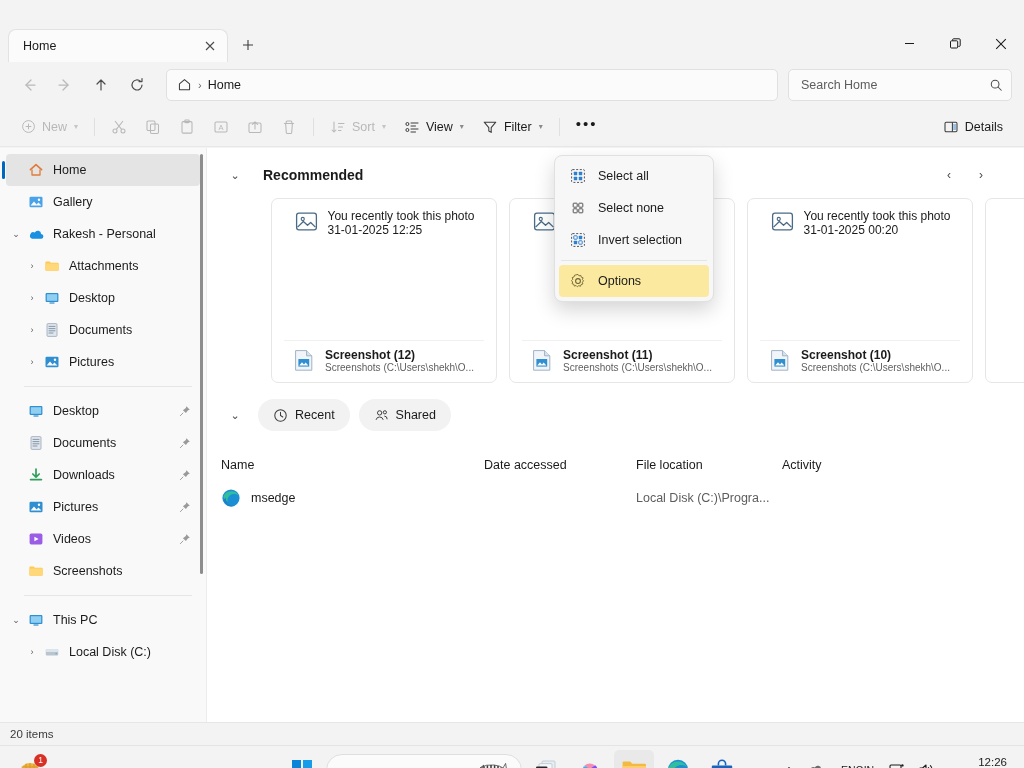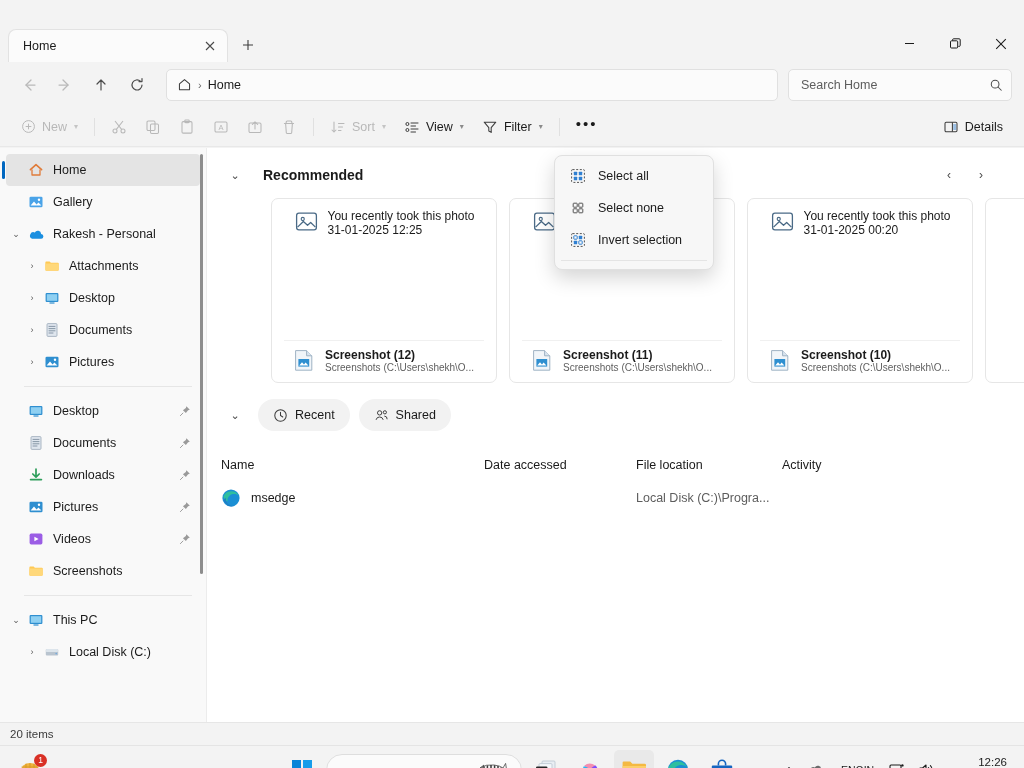--- a/index.html
+++ b/index.html
@@ -907,20 +907,29 @@
           <rect x="3.8" y="8.8" width="3.4" height="3.4" rx=".5" fill="#2f7fd1"></rect>
           <rect x="8.8" y="8.8" width="3.4" height="3.4" rx=".5" fill="none" stroke="#2f7fd1" stroke-width="1"></rect>
         </svg>
       </span>
       <span>Invert selection</span>
     </div>
 
     <div class="mi-sep"></div>
 
 
+    <div class="mi hl">
+      <span class="mi-ico">
+        <svg width="16" height="16" viewBox="0 0 16 16">
+            <circle cx="8" cy="8" r="2.4" stroke="#6b6030" stroke-width="1.05" fill="none"></circle>
+            <path d="M8 1.4 l1 1.5 1.8 -.5 .5 1.8 1.8 .6 -.7 1.7 1.2 1.4 -1.3 1.3 .6 1.8 -1.8 .5 -.6 1.8 -1.7 -.7 -1.4 1.2 -1.3 -1.3 -1.8 .6 -.5 -1.8 -1.8 -.6 .7 -1.7 -1.2 -1.4 1.3 -1.3 -.6 -1.8 1.8 -.5 .6 -1.8 z" stroke="#6b6030" stroke-width="1" fill="none" stroke-linejoin="round" opacity=".85"></path>
+          </svg>
+      </span>
+      <span>Options</span>
+    </div>
   </div>
 
   <div class="statusbar">
     <span>20 items</span>
   </div>
 
   <div class="taskbar">
     <div class="tb-left">
       <div style="position:relative;width:34px;height:34px;display:flex;align-items:center;justify-content:center;">
         <svg width="28" height="26" viewBox="0 0 28 26">

